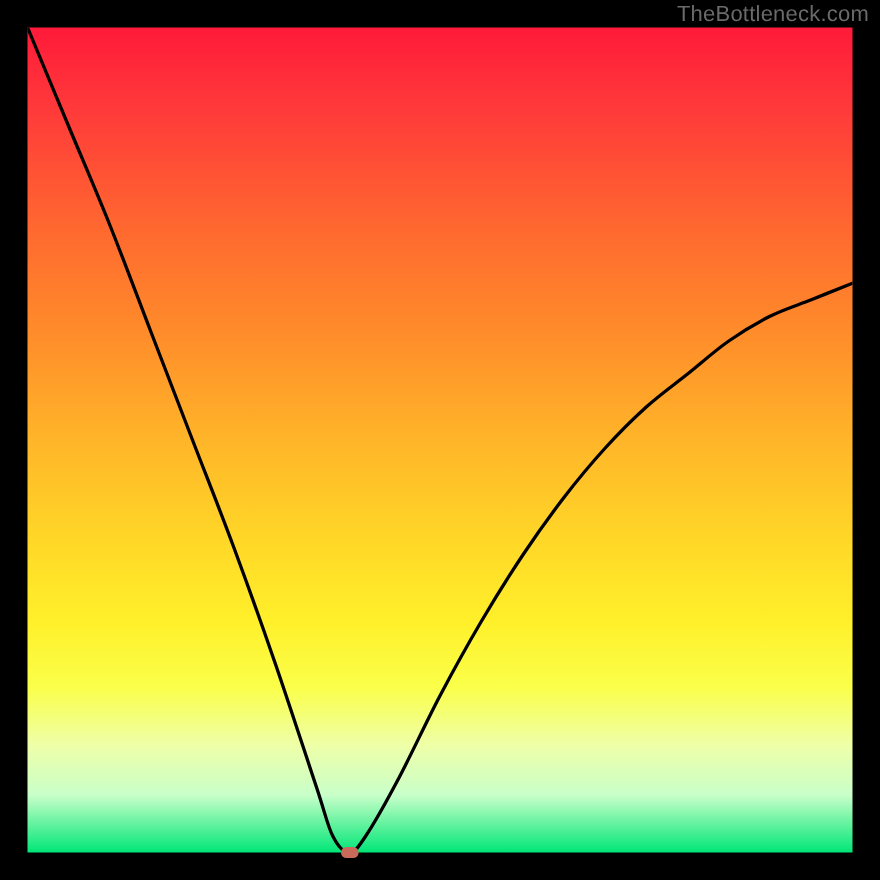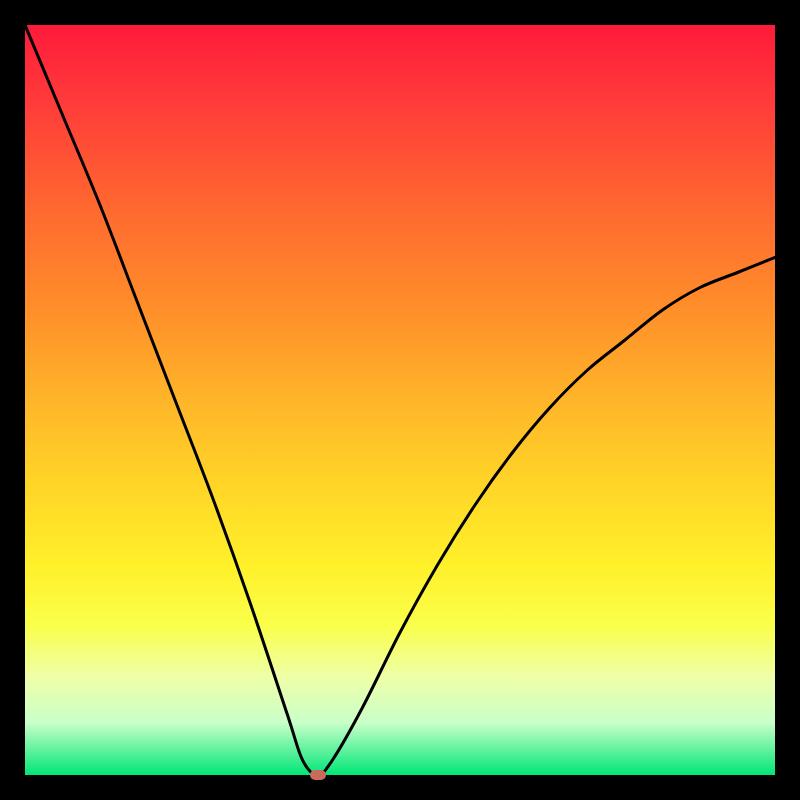--- a/index.html
+++ b/index.html
@@ -59,19 +59,20 @@
     width: 16px;
     height: 10px;
     border-radius: 5px;
     background: #c96a5a;
   }
 </style>
 </head>
 <body>
 
 <div class="frame">
+  <div class="watermark">TheBottleneck.com</div>
   <div class="plot">
     <svg class="curve" viewBox="0 0 750 750" preserveAspectRatio="none">
       <path id="curve-path" fill="none" stroke="#000000" stroke-width="3" stroke-linejoin="round" stroke-linecap="round" d="M 0 0 C 6.25 15, 25 60, 37.5 90 C 50 120, 62.5 148.75, 75 180 C 87.5 211.25, 100 245, 112.5 277.5 C 125 310, 137.5 342.5, 150 375 C 162.5 407.5, 175 438.75, 187.5 472.5 C 200 506.25, 212.5 541.25, 225 577.5 C 237.5 613.75, 253.75 663.75, 262.5 690 C 271.25 716.25, 272.5 725, 277.5 735 C 282.5 745, 287.5 750, 292.5 750 C 297.5 750, 300 746.25, 307.5 735 C 315 723.75, 326.25 703.75, 337.5 682.5 C 348.75 661.25, 362.5 631.25, 375 607.5 C 387.5 583.75, 400.00000000000006 561.25, 412.50000000000006 540 C 425.00000000000006 518.75, 437.5 498.75, 450 480 C 462.5 461.25, 475 443.75, 487.5 427.5 C 500 411.25, 512.5 396.25, 525 382.5 C 537.5 368.75, 550 356.25, 562.5 345 C 575 333.75, 587.5 325.00000000000006, 600 315.00000000000006 C 612.5 305.00000000000006, 625 293.75, 637.5 285 C 650 276.25, 662.5 268.75, 675 262.5 C 687.5 256.25, 700 252.49999999999994, 712.5 247.49999999999994 C 725 242.49999999999994, 743.75 235, 750 232.5"></path>
     </svg>
     <div class="marker" id="marker" style="left: 284.5px; top: 745px; background: rgb(201, 106, 90);"></div>
   </div>
 </div>
 
 </body></html>

